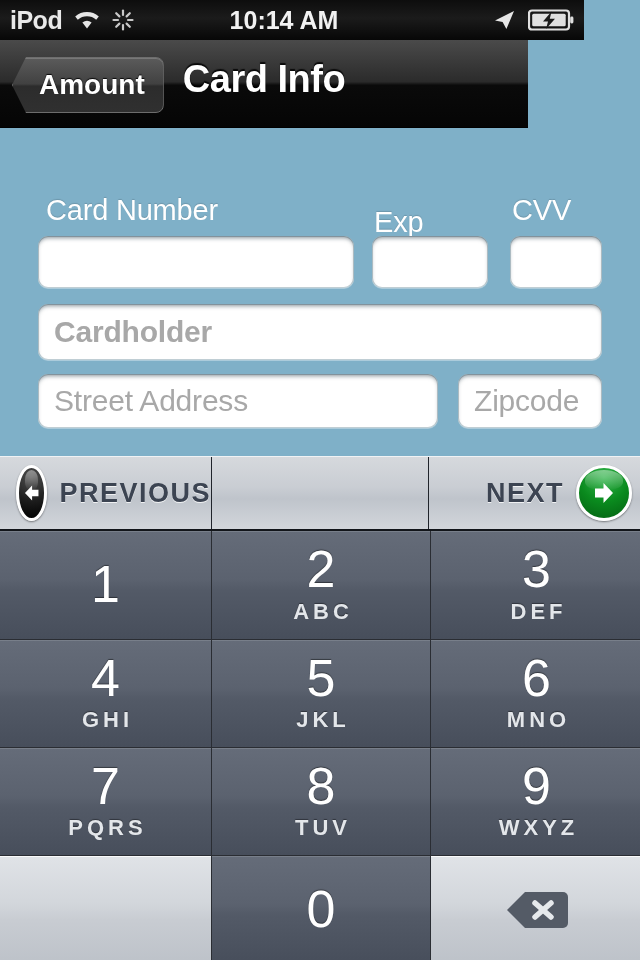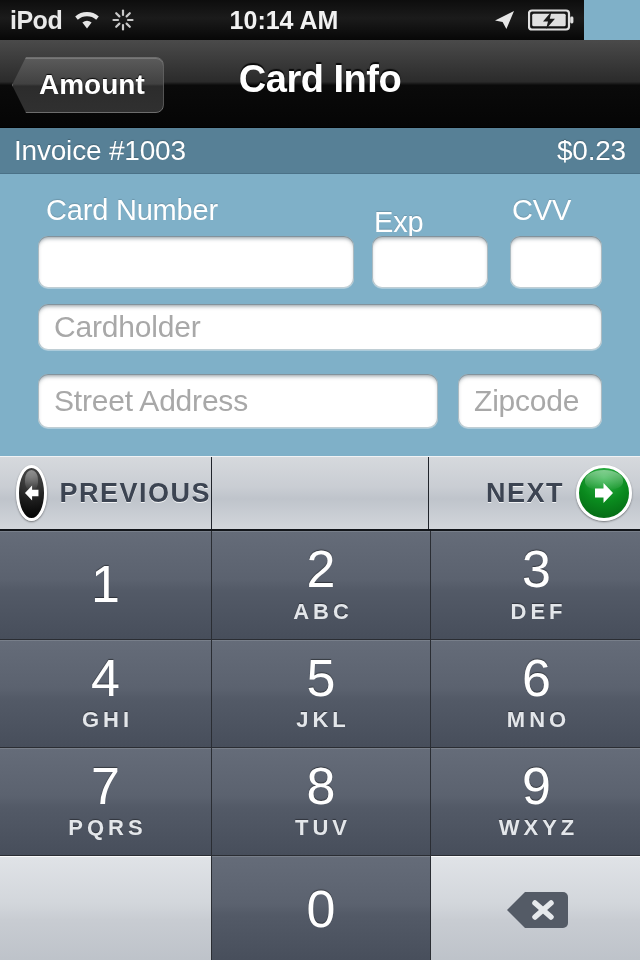--- a/index.html
+++ b/index.html
@@ -56,21 +56,21 @@
     gap: 12px;
     position: relative;
     z-index: 2;
   }
   .statusbar svg { display: block; }
 
   
   .navbar {
     position: absolute;
     top: 40px; left: 0;
-    width: 640px;
+    width: 528px;
     height: 88px;
     background: linear-gradient(to bottom, #4a4a4a 0%, #2b2b2b 48%, #0a0a0a 52%, #050505 100%);
     border-bottom: 1px solid #000;
     box-sizing: border-box;
   }
   .nav-title {
     position: absolute;
     left: 0; right: 0;
     top: 18px;
     text-align: center;
@@ -305,42 +305,38 @@
     </div>
   </div>
 
   <div class="navbar">
     <div class="back-btn">
       <span>Amount</span>
     </div>
     <div class="nav-title">Card Info</div>
   </div>
 
-  <div class="invoice-bar">
-    <span class="txt">Invoice #1003</span>
-    <span class="txt">$0.23</span>
-  </div>
 
   <div class="form-panel">
 
     <div class="field-label" style="left:46px; top:20px;">Card Number</div>
     <div class="field-label" style="left:374px; top:32px;">Exp</div>
     <div class="field-label" style="left:512px; top:20px;">CVV</div>
 
     <div class="txtfield" style="left:38px; top:62px; width:316px; height:52px;">
       <span class="ph"></span>
     </div>
     <div class="txtfield" style="left:372px; top:62px; width:116px; height:52px;">
       <span class="ph"></span>
     </div>
     <div class="txtfield" style="left:510px; top:62px; width:92px; height:52px;">
       <span class="ph"></span>
     </div>
 
-    <div class="txtfield" style="left:38px; top:130px; width:564px; height:46px;">
+    <div class="txtfield" style="left:38px; top:130px; width:564px; height:56px;font-weight:bold;">
       <span class="ph">Cardholder</span>
     </div>
 
     <div class="txtfield" style="left:458px; top:200px; width:144px; height:54px;">
       <span class="ph">Zipcode</span>
     </div>
     <div class="txtfield" style="left:38px; top:200px; width:400px; height:54px;">
       <span class="ph">Street Address</span>
     </div>
   </div>

